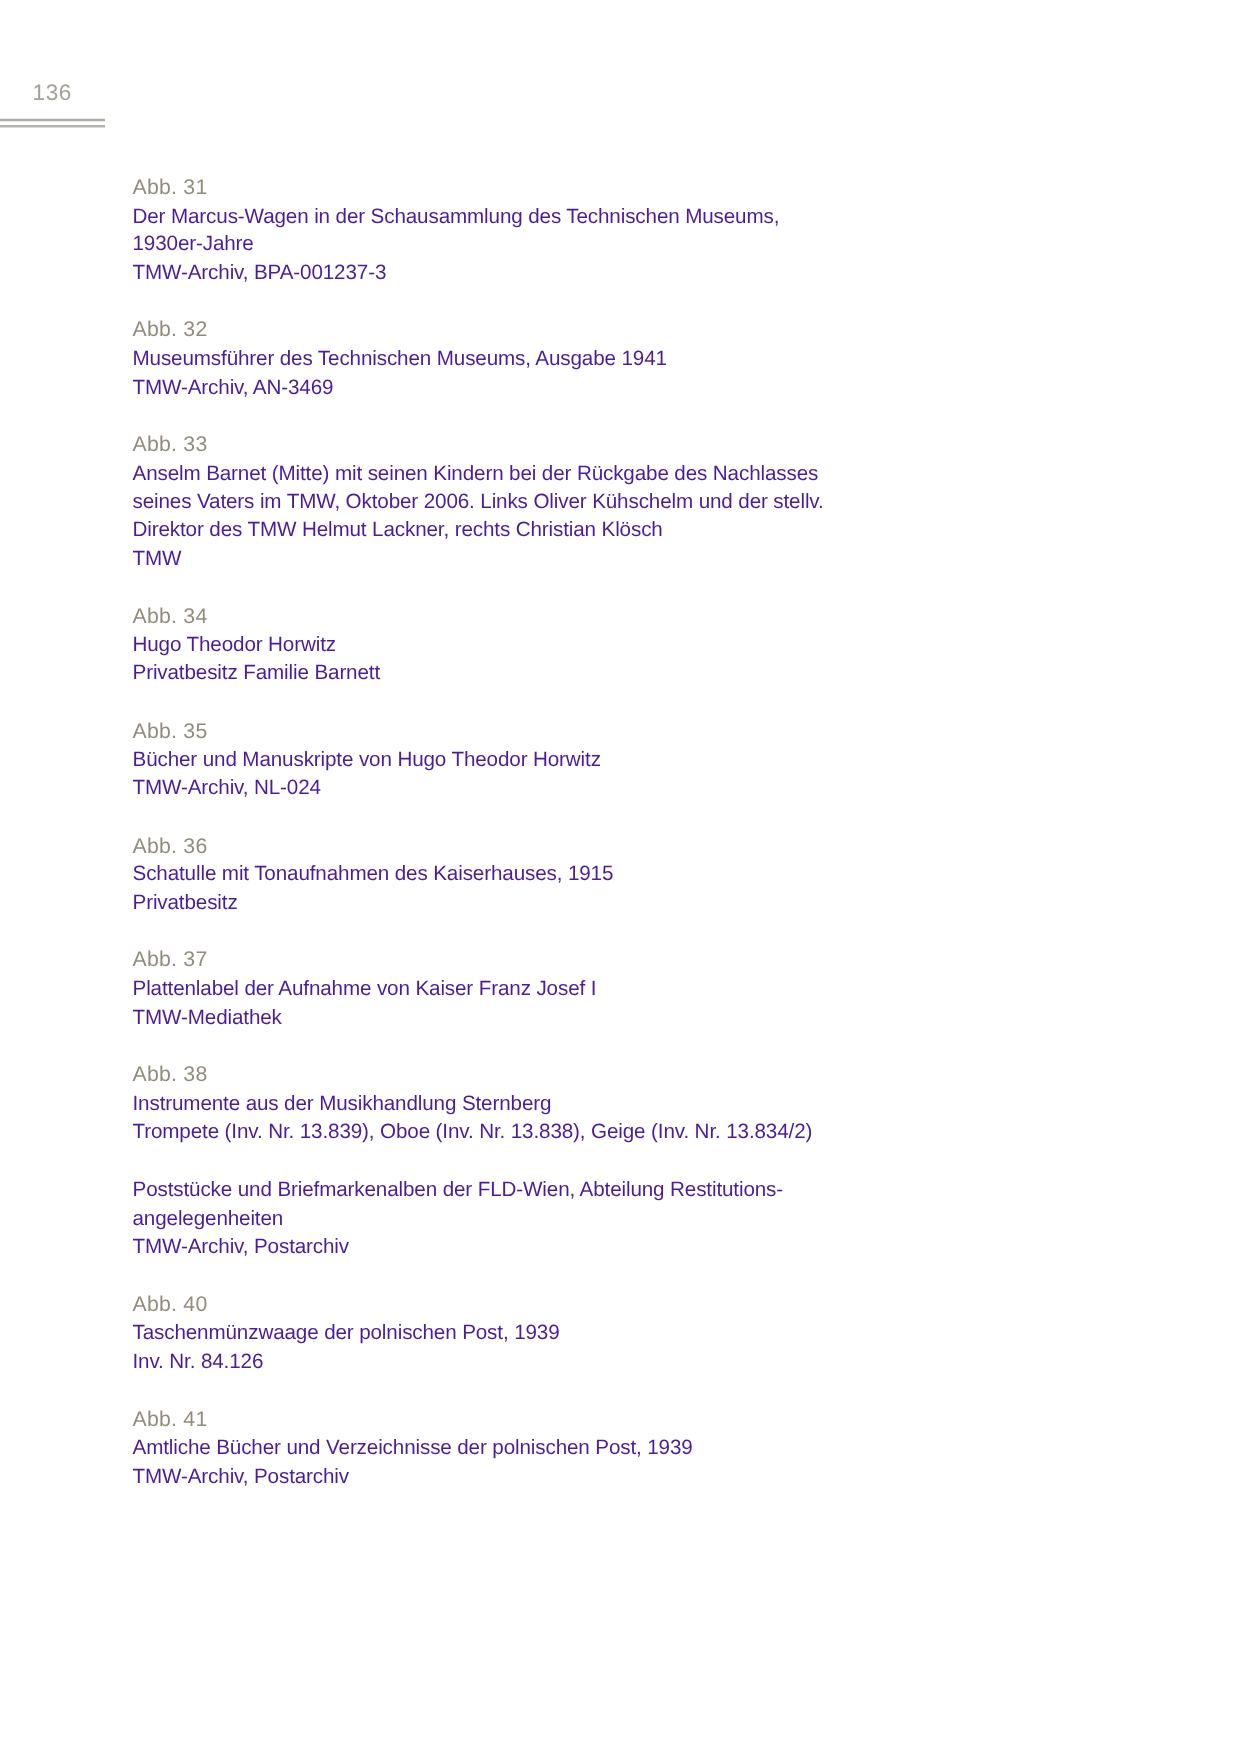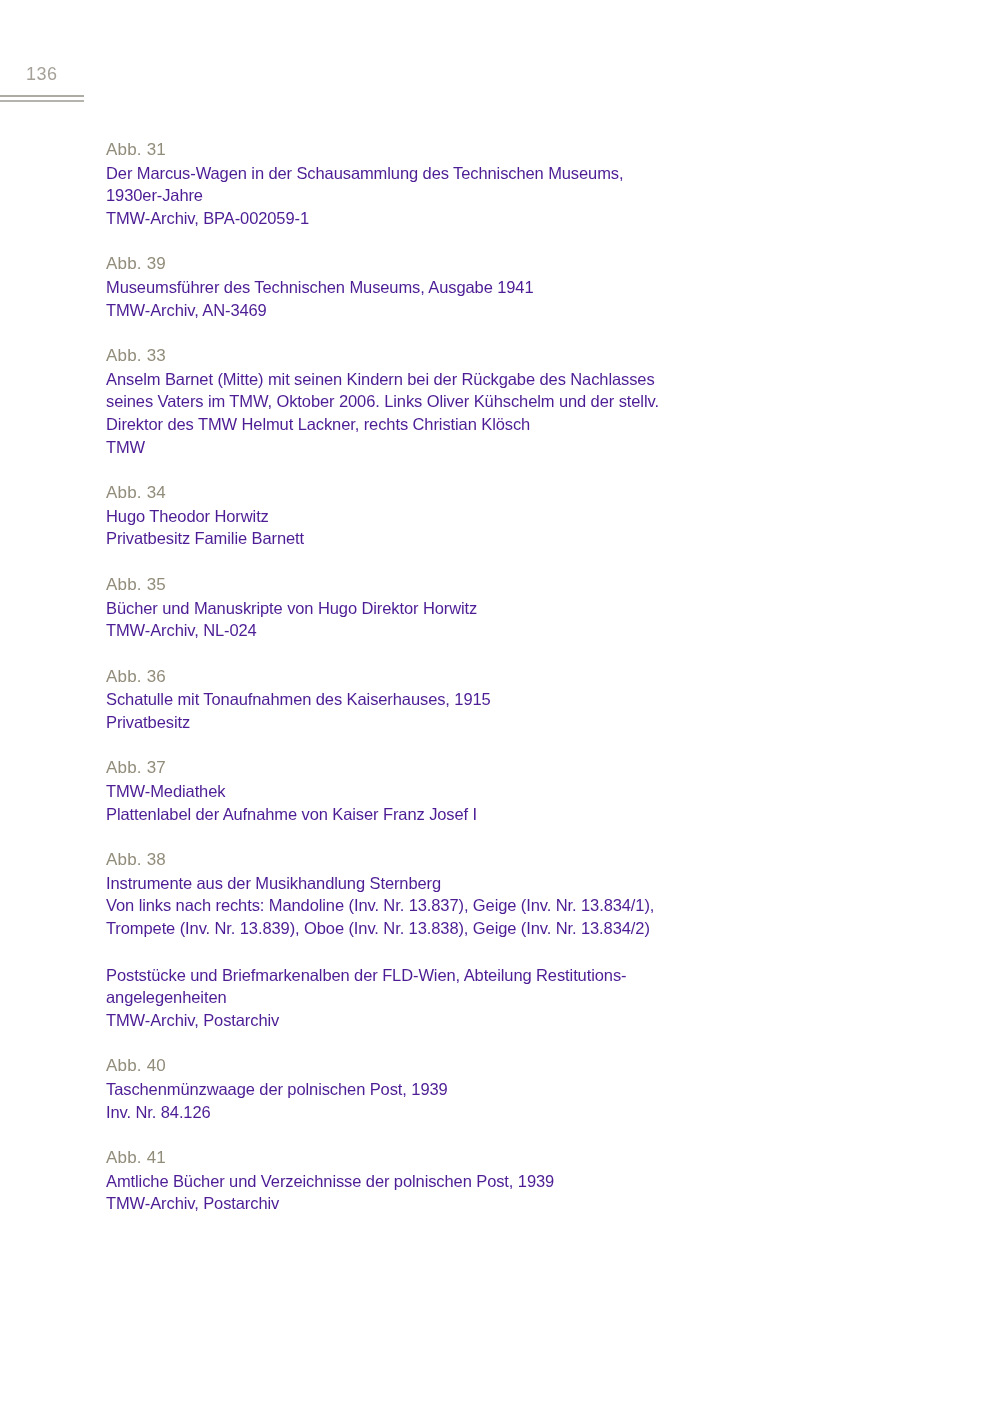--- a/index.html
+++ b/index.html
@@ -60,26 +60,26 @@
 
 <div class="page">
   <div class="page-number">136</div>
   <div class="header-rule"></div>
   <div class="caption-list">
   <div class="caption-block">
     <div class="cap-label">Abb. 31</div>
     <div class="cap-body">
           <div class="cap-line">Der Marcus-Wagen in der Schausammlung des Technischen Museums,</div>
           <div class="cap-line">1930er-Jahre</div>
-          <div class="cap-line">TMW-Archiv, BPA-002059-1</div>
+          <div class="cap-line">TMW-Archiv, BPA-001237-3</div>
         </div>
   </div>
 
   <div class="caption-block">
-    <div class="cap-label">Abb. 39</div>
+    <div class="cap-label">Abb. 32</div>
     <div class="cap-body">
           <div class="cap-line">Museumsführer des Technischen Museums, Ausgabe 1941</div>
           <div class="cap-line">TMW-Archiv, AN-3469</div>
         </div>
   </div>
 
   <div class="caption-block">
     <div class="cap-label">Abb. 33</div>
     <div class="cap-body">
           <div class="cap-line">Anselm Barnet (Mitte) mit seinen Kindern bei der Rückgabe des Nachlasses</div>
@@ -93,46 +93,45 @@
     <div class="cap-label">Abb. 34</div>
     <div class="cap-body">
           <div class="cap-line">Hugo Theodor Horwitz</div>
           <div class="cap-line">Privatbesitz Familie Barnett</div>
         </div>
   </div>
 
   <div class="caption-block">
     <div class="cap-label">Abb. 35</div>
     <div class="cap-body">
-          <div class="cap-line">Bücher und Manuskripte von Hugo Direktor Horwitz</div>
+          <div class="cap-line">Bücher und Manuskripte von Hugo Theodor Horwitz</div>
           <div class="cap-line">TMW-Archiv, NL-024</div>
         </div>
   </div>
 
   <div class="caption-block">
     <div class="cap-label">Abb. 36</div>
     <div class="cap-body">
           <div class="cap-line">Schatulle mit Tonaufnahmen des Kaiserhauses, 1915</div>
           <div class="cap-line">Privatbesitz</div>
         </div>
   </div>
 
   <div class="caption-block">
     <div class="cap-label">Abb. 37</div>
     <div class="cap-body">
+          <div class="cap-line">Plattenlabel der Aufnahme von Kaiser Franz Josef I</div>
           <div class="cap-line">TMW-Mediathek</div>
-          <div class="cap-line">Plattenlabel der Aufnahme von Kaiser Franz Josef I</div>
         </div>
   </div>
 
   <div class="caption-block">
     <div class="cap-label">Abb. 38</div>
     <div class="cap-body">
           <div class="cap-line">Instrumente aus der Musikhandlung Sternberg</div>
-          <div class="cap-line">Von links nach rechts: Mandoline (Inv. Nr. 13.837), Geige (Inv. Nr. 13.834/1),</div>
           <div class="cap-line">Trompete (Inv. Nr. 13.839), Oboe (Inv. Nr. 13.838), Geige (Inv. Nr. 13.834/2)</div>
         </div>
   </div>
 
   <div class="caption-block">
     <div class="cap-body">
           <div class="cap-line">Poststücke und Briefmarkenalben der FLD-Wien, Abteilung Restitutions-</div>
           <div class="cap-line">angelegenheiten</div>
           <div class="cap-line">TMW-Archiv, Postarchiv</div>
         </div>

